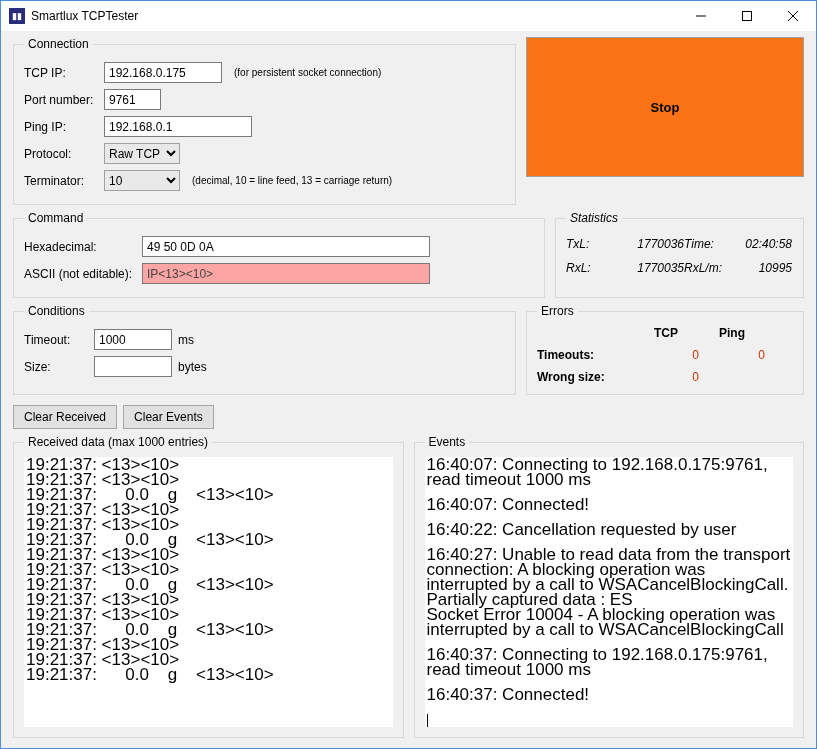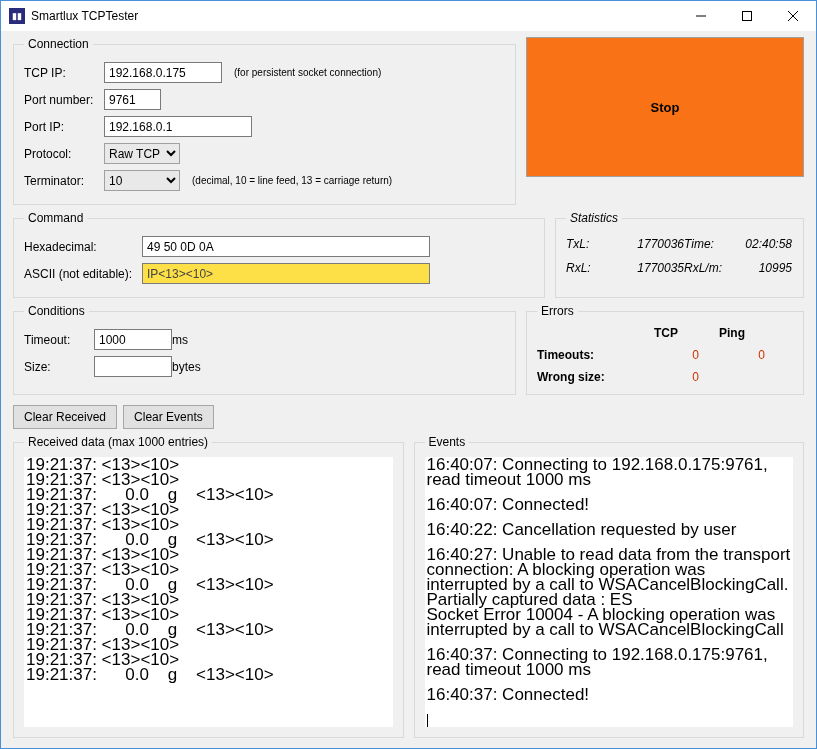--- a/index.html
+++ b/index.html
@@ -95,31 +95,31 @@
     font:inherit;
   }
   .hint { margin-left:12px; font-size:10px; }
 
   .row2 { display:flex; gap:10px; }
   .row2 .cmd { flex:1 1 auto; }
   .row2 .stats { width:249px;font-style:italic; }
 
   .cmd .formlabel { width:118px; }
   .cmd input { width:288px; }
-  .readonly { background:#fde047; color:#444; }
+  .readonly { background:#fca5a5; color:#444; }
 
   .statsgrid { display:grid; grid-template-columns: 46px 72px 50px 58px; row-gap:10px; align-items:center; padding:4px 0;}
   .statsgrid .v { text-align:right; }
 
   .row3 { display:flex; gap:10px; }
   .row3 .cond { flex:1 1 auto; }
   .row3 .errs { width:278px; }
   .cond .formlabel { width:70px; }
   .cond input { width:78px; }
-  .unit { }
+  .unit { margin-left:6px; }
 
   .errgrid { display:grid; grid-template-columns: 96px 66px 66px; row-gap:8px; }
   .errgrid .h { font-weight:bold; text-align:center; }
   .errgrid .lab { font-weight:bold; }
   .errgrid .v { text-align:right; color:#CC3300; }
 
   .btnrow { display:flex; gap:6px; margin-top:4px; }
   .btnrow button {
     border:1px solid #a7a7a7;
     background:#e1e1e1;
@@ -187,21 +187,21 @@
         <div class="formrow">
           <div class="formlabel">TCP IP:</div>
           <input type="text" style="width: 118px;" value="192.168.0.175">
           <div class="hint">(for persistent socket connection)</div>
         </div>
         <div class="formrow">
           <div class="formlabel">Port number:</div>
           <input type="text" style="width: 57px;" value="9761">
         </div>
         <div class="formrow">
-          <div class="formlabel">Port IP:</div>
+          <div class="formlabel">Ping IP:</div>
           <input type="text" style="width: 148px;" value="192.168.0.1">
         </div>
         <div class="formrow">
           <div class="formlabel">Protocol:</div>
           <select style="width:76px">
             <option>Raw TCP</option>
           </select>
         </div>
         <div class="formrow">
           <div class="formlabel">Terminator:</div>

